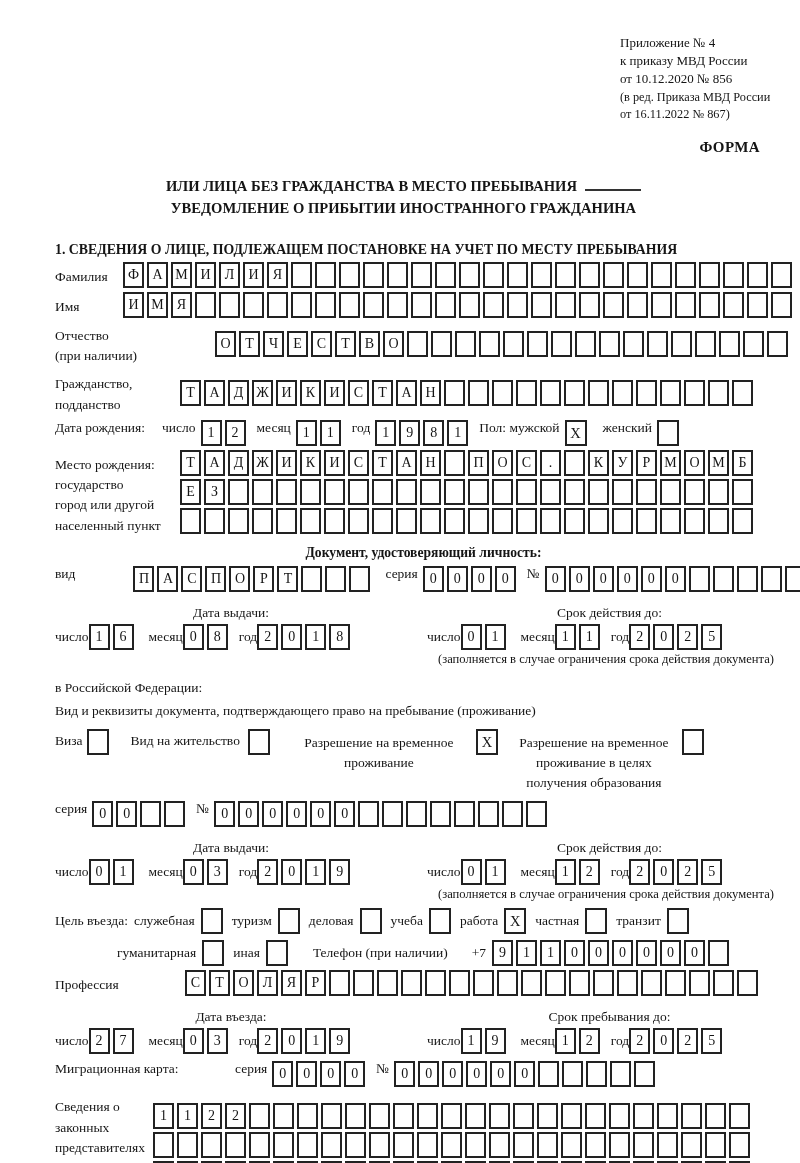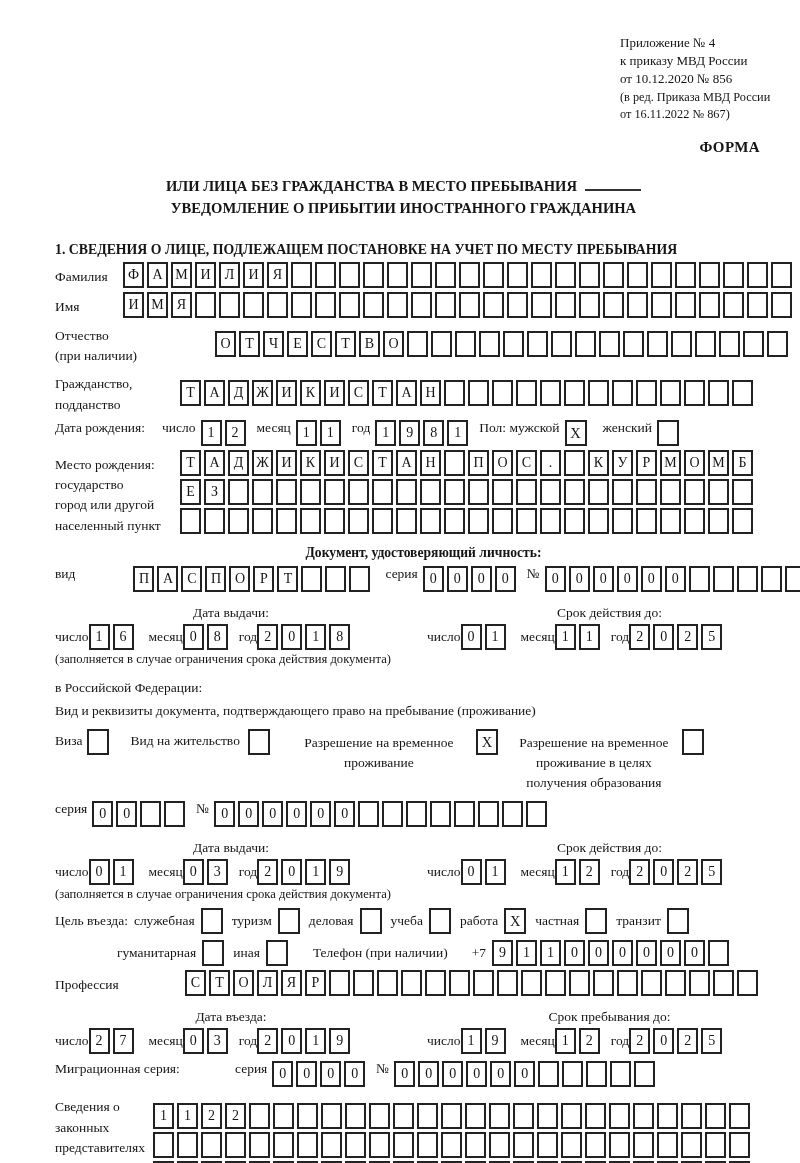--- a/index.html
+++ b/index.html
@@ -51,21 +51,21 @@
   .inline-line .lbl { padding:0 5px 0 0; }
   .gap8 { margin-left:8px; } .gap12 { margin-left:12px; } .gap16 { margin-left:16px; } .gap24 { margin-left:24px; }
 
   .doc-heading { text-align:center; font-weight:bold; margin-top:8px; font-size:13.6px; }
 
   .daterow { display:flex; margin-top:13px; }
   .datecol-left { width:352px; }
   .datecol-right { margin-left:20px; flex:1; }
   .date-title { text-align:center; font-size:13.5px; }
   .date-line { display:flex; align-items:center; margin-top:3px; }
-  .note-right { text-align:left; padding-right:18px; font-size:12.6px; margin-top:2px; }
+  .note-right { text-align:right; padding-right:18px; font-size:12.6px; margin-top:2px; }
 
   .intro { margin-top:10px; line-height:1.7; }
 
   .opts-row { display:flex; align-items:flex-start; margin-top:6px; }
   .opt { display:flex; align-items:flex-start; }
   .opt .olabel { padding-top:4px; }
   .opt .olabel.center { text-align:center; line-height:1.5; }
   .opt .checkbox { margin-left:8px; }
   .wrap185 { width:178px; }
   .wrap165 { width:160px; }
@@ -658,21 +658,21 @@
             <span class="cell">2</span>
             <span class="cell">0</span>
             <span class="cell">2</span>
             <span class="cell">5</span>
           </span>
       </div>
     </div>
   </div>
 
   <div class="inline-line" style="margin-top:7px;">
-    <span class="lbl w175">Миграционная серия:</span>
+    <span class="lbl w175">Миграционная карта:</span>
     <span class="lbl">серия</span>
     <span class="cells">
         <span class="cell">0</span>
         <span class="cell">0</span>
         <span class="cell">0</span>
         <span class="cell">0</span>
       </span>
     <span class="lbl gap8">№</span>
     <span class="cells">
         <span class="cell">0</span>

